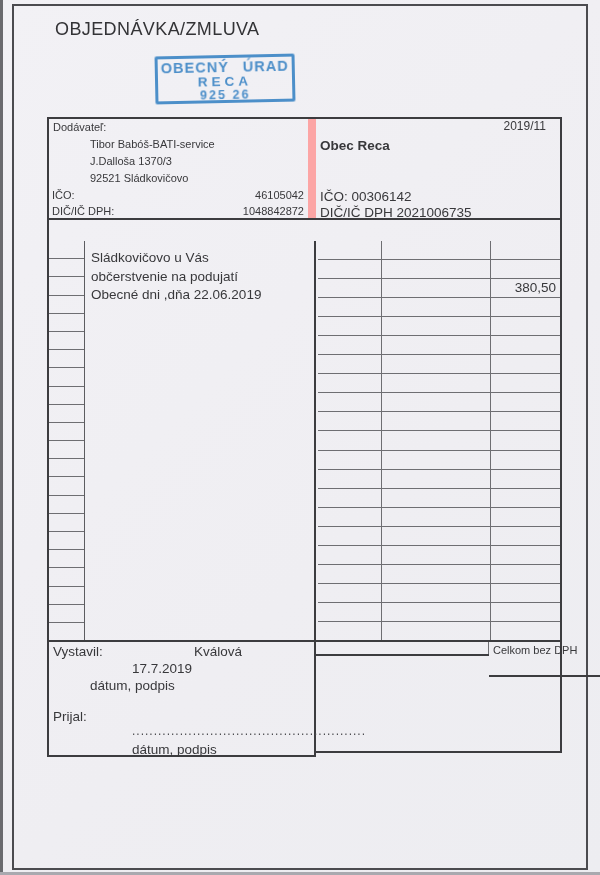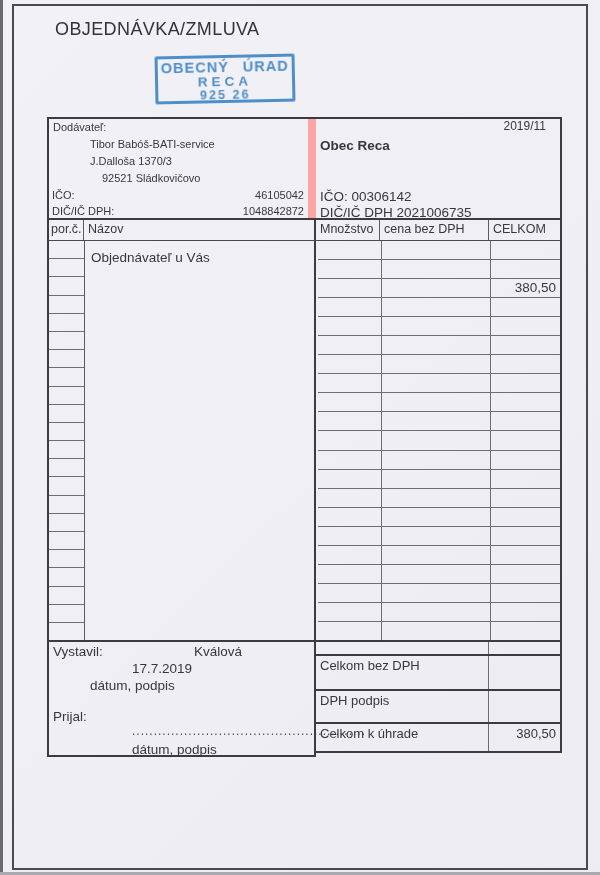--- a/index.html
+++ b/index.html
@@ -35,21 +35,21 @@
 
   
   .tbl{left:47px;top:117px;width:515px;height:523px;box-sizing:border-box;
        border:2px solid #3c3c3f;border-bottom:none;}
   .info-row{position:absolute;left:0;top:0;width:511px;height:99px;border-bottom:2px solid #3c3c3f;display:flex;}
   .supplier{width:267px;box-sizing:border-box;border-right:8px solid #fca5a5;position:relative;font-size:11px;}
   .customer{flex:1;position:relative;font-size:13.5px;}
   .supplier .lbl{position:absolute;left:4px;top:2px;}
   .supplier .l1{position:absolute;left:41px;top:19px;}
   .supplier .l2{position:absolute;left:41px;top:36px;}
-  .supplier .l3{position:absolute;left:41px;top:53px;margin-left:12px;}
+  .supplier .l3{position:absolute;left:41px;top:53px;}
   .supplier .ico-l{position:absolute;left:3px;top:70px;}
   .supplier .ico-v{position:absolute;right:4px;top:70px;}
   .supplier .dic-l{position:absolute;left:3px;top:86px;}
   .supplier .dic-v{position:absolute;right:4px;top:86px;}
   .customer .lbl{position:absolute;left:4px;top:2px;}
   .customer .name{position:absolute;left:4px;top:19px;font-weight:bold;}
   .customer .ico{position:absolute;left:4px;top:70px;}
   .customer .dic{position:absolute;left:4px;top:86px;}
 
   .head-row{position:absolute;left:0;top:101px;width:511px;height:20px;border-bottom:1px solid #4a4a4e;display:flex;font-size:12.5px;}
@@ -80,21 +80,21 @@
   .sig-name{left:145px;top:2px;}
   .sig-date{left:83px;top:19px;}
   .sig-podpis1{left:41px;top:36px;}
   .sig-prijal{left:4px;top:67px;}
   .sig-dots{left:83px;top:82px;letter-spacing:1px;color:#4a4a4e;font-size:12px;}
   .sig-podpis2{left:83px;top:100px;}
 
   
   .totals{left:316px;top:640px;width:246px;height:113px;box-sizing:border-box;
           border-top:2px solid #3c3c3f;border-right:2px solid #3c3c3f;border-bottom:2px solid #3c3c3f;
-          display:flex;flex-direction:column;font-size:13px;}
+          display:flex;font-size:11px;}
   .tot-spacer{height:12px;border-bottom:2px solid #3c3c3f;display:flex;}
   .tot-spacer .sp1{width:173px;border-right:1px solid #6e6e72;box-sizing:border-box;}
   .tot-row{border-bottom:2px solid #3c3c3f;display:flex;}
   .tot-row:last-child{border-bottom:none;flex:1;}
   .tot-row .tlabel{width:173px;border-right:1px solid #6e6e72;box-sizing:border-box;padding:2px 0 0 4px;}
   .tot-row .tvalue{flex:1;text-align:right;padding:2px 4px 0 0;}
   .tot-r1{height:33px;}
   .tot-r2{height:31px;}
 </style>
 </head>
@@ -126,27 +126,20 @@
       <span class="dic-l">DIČ/IČ DPH:</span>
       <span class="dic-v">1048842872</span>
     </div>
     <div class="customer">
       <span class="name">Obec Reca</span>
       <span class="ico">IČO: 00306142</span>
       <span class="dic">DIČ/IČ DPH 2021006735</span>
     </div>
   </div>
 
-  <div class="head-row">
-    <div class="hc c1">por.č.</div>
-    <div class="hc c2">Názov</div>
-    <div class="hc c3">Množstvo</div>
-    <div class="hc c4">cena bez DPH</div>
-    <div class="hc c5">CELKOM</div>
-  </div>
 
   <div class="grid">
     <div class="porc-col" id="porc-col">
         <div class="lrow"></div>
         <div class="lrow"></div>
         <div class="lrow"></div>
         <div class="lrow"></div>
         <div class="lrow"></div>
         <div class="lrow"></div>
         <div class="lrow"></div>
@@ -160,21 +153,23 @@
         <div class="lrow"></div>
         <div class="lrow"></div>
         <div class="lrow"></div>
         <div class="lrow"></div>
         <div class="lrow"></div>
         <div class="lrow"></div>
         <div class="lrow"></div>
         <div class="lrow"></div>
       </div>
     <div class="nazov-cell">
-      <div>Objednávateľ u   Vás</div>
+      <div>Sládkovičovo u   Vás</div>
+      <div>občerstvenie na podujatí</div>
+      <div>Obecné dni ,dňa 22.06.2019</div>
     </div>
     <div class="rgrid" id="rgrid">
         <div class="rrow">
           <div class="rc1"></div>
           <div class="rc2"></div>
           <div class="rc3"></div>
         </div>
         <div class="rrow">
           <div class="rc1"></div>
           <div class="rc2"></div>

